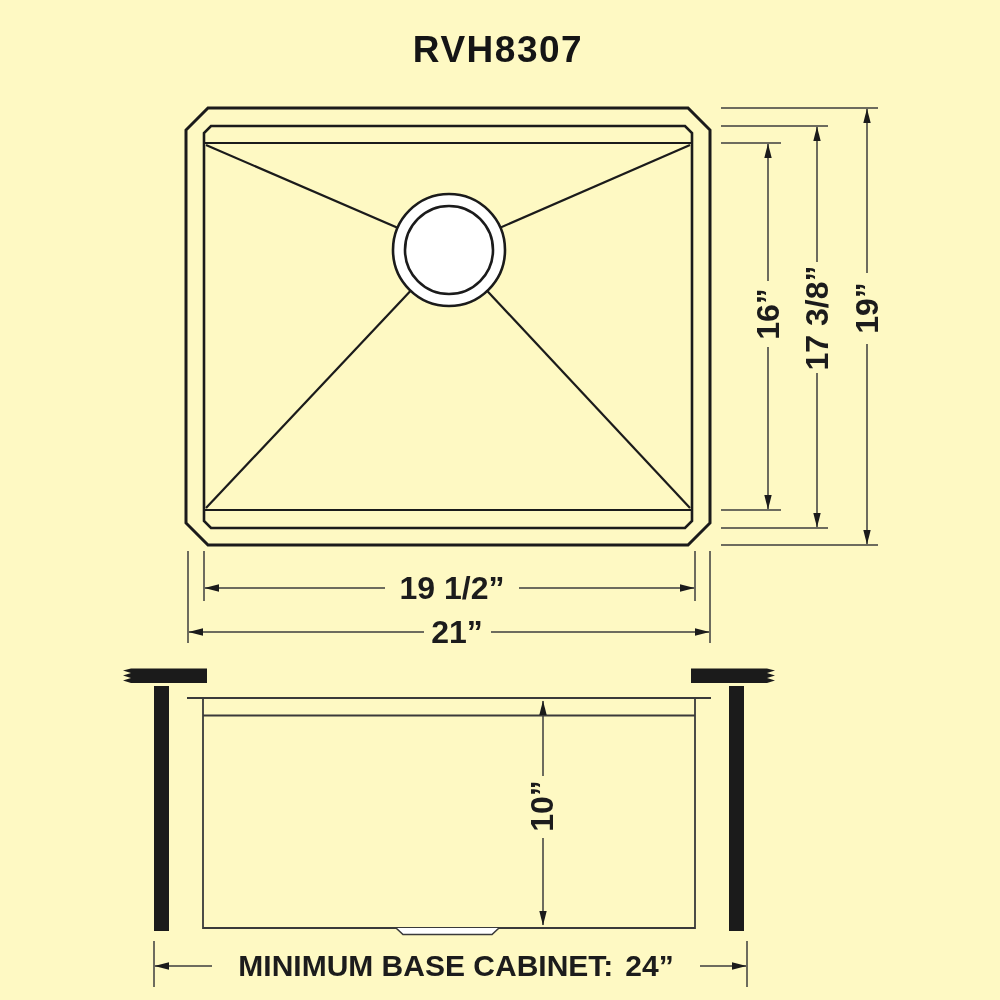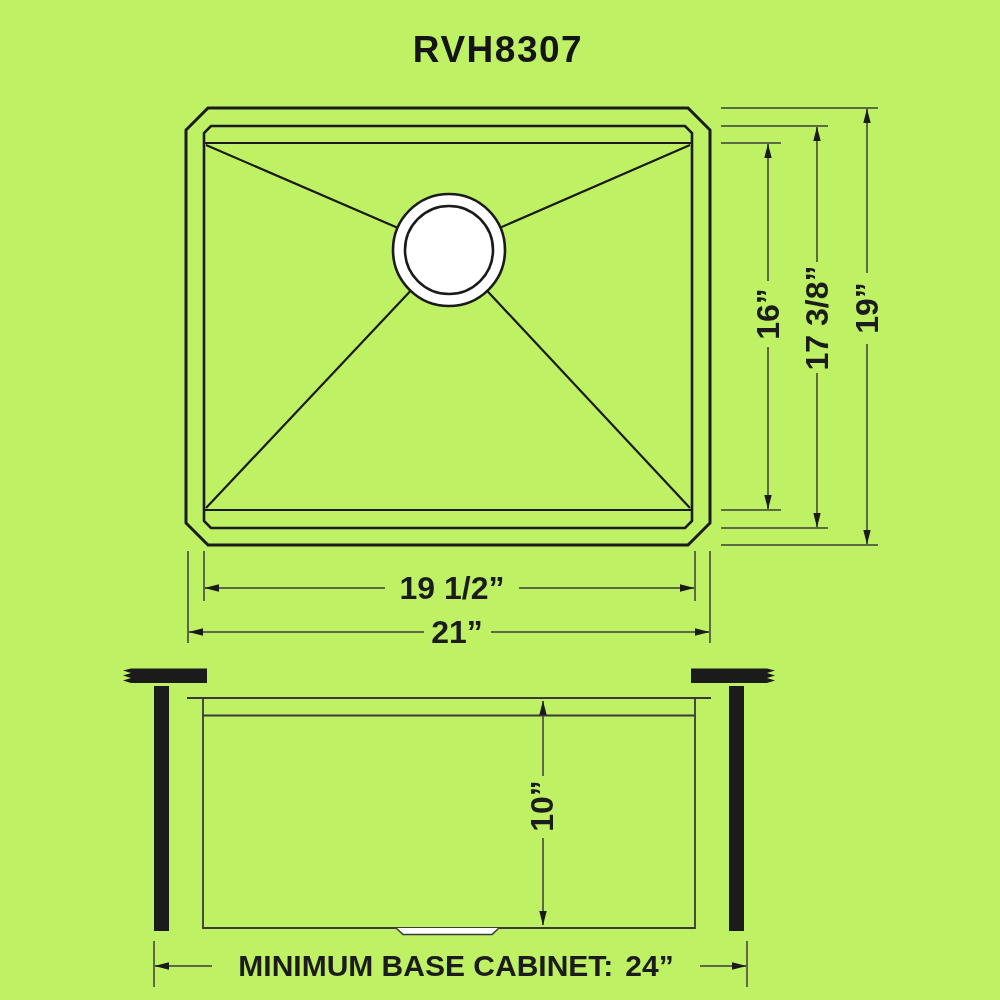--- a/index.html
+++ b/index.html
@@ -4,21 +4,21 @@
 <style>
   html, body {
     margin: 0;
     padding: 0;
     background: #ffffff;
   }
   .stage {
     position: relative;
     width: 1000px;
     height: 1000px;
-    background: #bef264;
+    background: #fef9c3;
     font-family: "Liberation Sans", "DejaVu Sans", sans-serif;
   }
   svg { display: block; }
   .dim-label {
     font-family: "Liberation Sans", "DejaVu Sans", sans-serif;
     font-weight: bold;
     font-size: 32px;
     fill: #1c1c1c;
   }
   .title-label {

